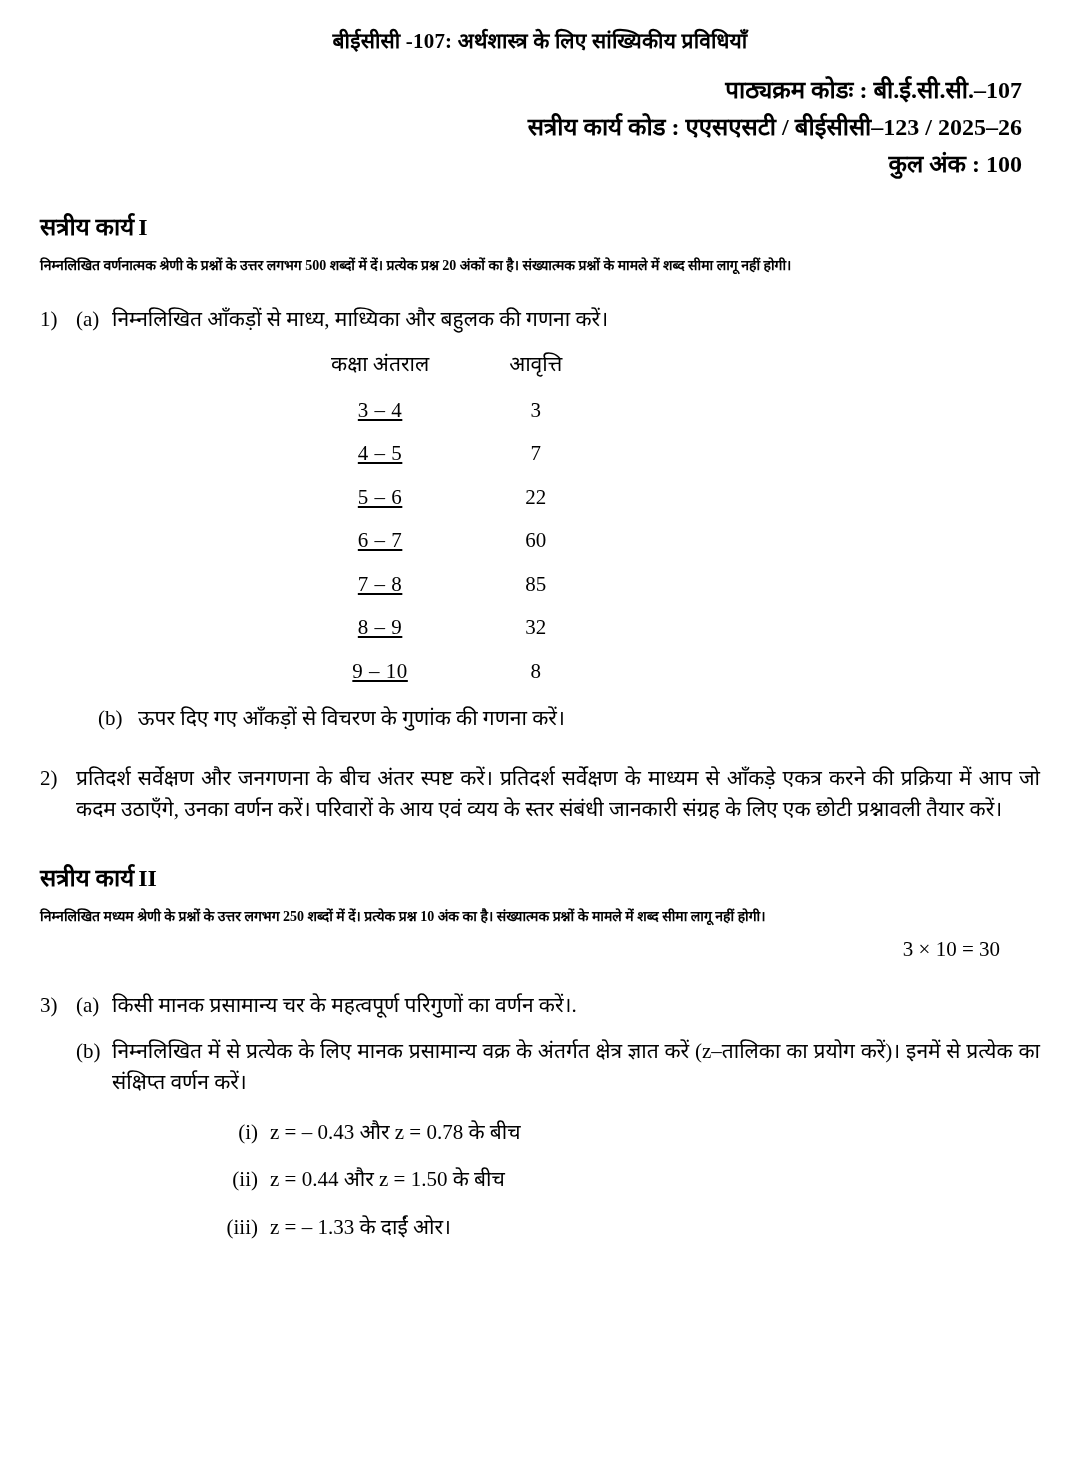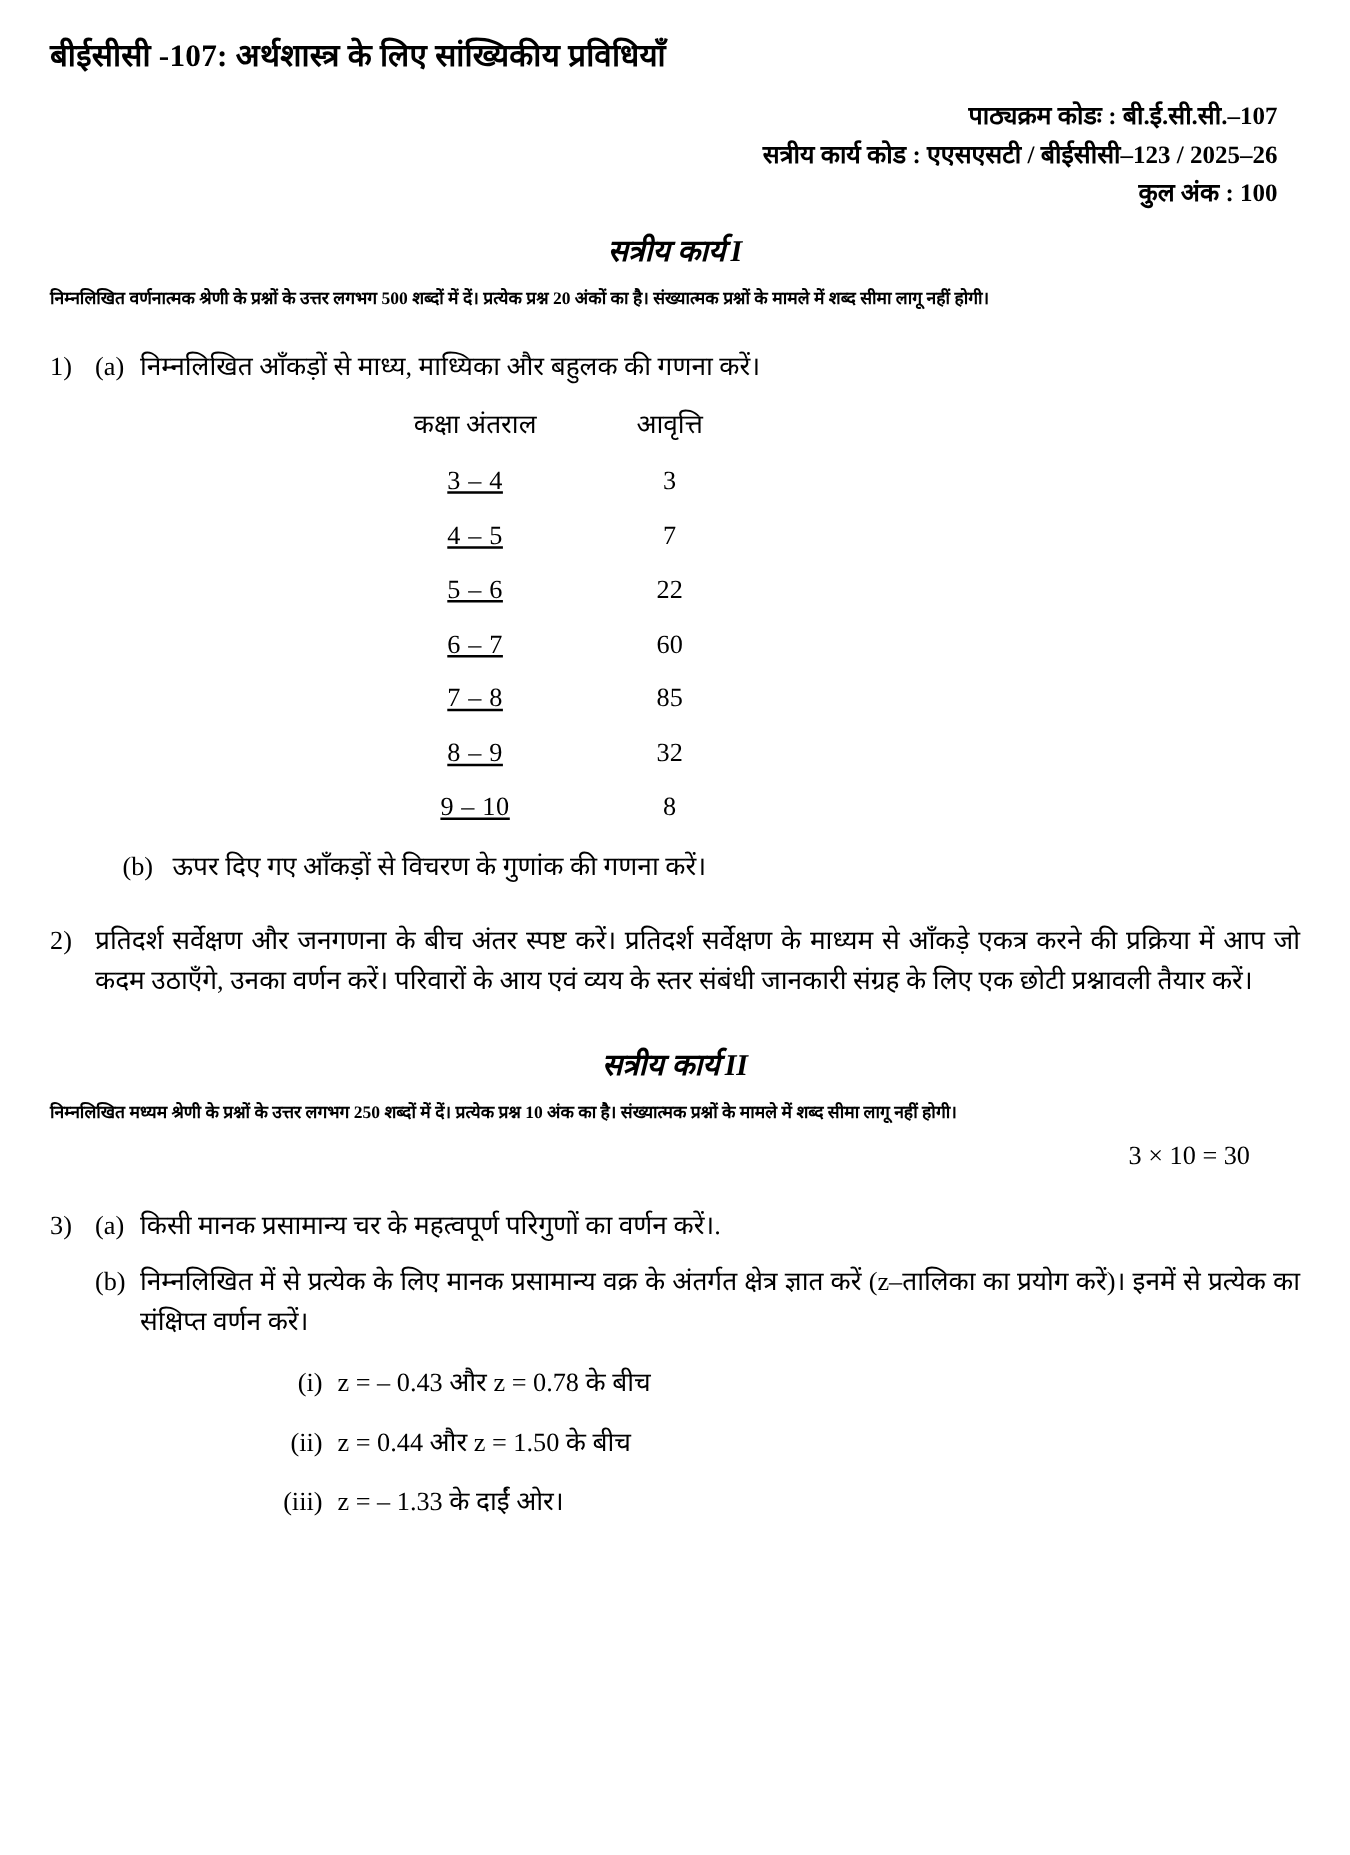--- a/index.html
+++ b/index.html
@@ -14,40 +14,38 @@
     color: #000000;
   }
   .page {
     width: 1080px;
     min-height: 1484px;
     box-sizing: border-box;
     padding: 18px 40px 10px 40px;
     position: relative;
   }
   .doc-title {
-    text-align: left;
-    font-weight: bold;
-    font-size: 25px;
+    text-align: center;
+    font-weight: bold;
+    font-size: 21px;
     letter-spacing: 0.2px;
     margin: 8px 0 18px 0;
   }
   .meta-block {
     text-align: right;
     font-weight: bold;
-    font-size: 20px;
+    font-size: 24px;
     line-height: 1.55;
     margin-right: 18px;
-    margin-bottom: 12px;
+    margin-bottom: 25px;
   }
   .section-heading {
-    text-align: center;
     font-weight: bold;
     font-size: 24px;
     margin: 10px 0 14px 0;
-    font-style: italic;
   }
   .section-heading .roman {
     font-family: "Liberation Serif", serif;
     font-weight: bold;
     font-size: 24px;
     padding-left: 4px;
   }
   .instruction {
     font-weight: bold;
     font-size: 14px;

